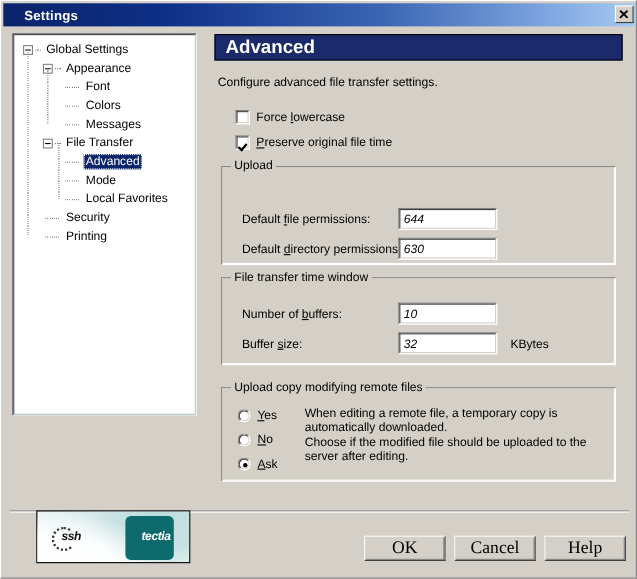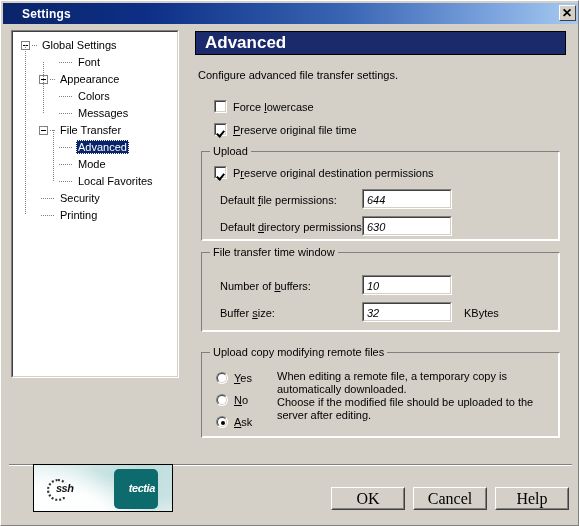--- a/index.html
+++ b/index.html
@@ -371,22 +371,22 @@
   <div class="titlebar">
     <span class="title-text">Settings</span>
     <div class="title-close">
       <span class="xg">✕</span>
     </div>
   </div>
 
   <div class="treepanel">
     <div class="treepanel-inner" id="tree-host">
         <div class="tnode"><span class="expander" style="left: 8px;"></span><span class="dline-h" style="left: 19px; top: 8px; width: 6px;"></span><span class="tlabel" style="margin-left: 27px;">Global Settings</span></div>
+        <div class="tnode"><span class="expander" style="left: 26px;"></span><span class="dline-h" style="left: 37px; top: 8px; width: 6px;"></span><span class="tlabel" style="margin-left: 45px;">Appearance</span></div>
         <div class="tnode"><span class="dline-h" style="left: 46px; top: 8px; width: 13px;"></span><span class="tlabel" style="margin-left: 63px;">Font</span></div>
-        <div class="tnode"><span class="expander" style="left: 26px;"></span><span class="dline-h" style="left: 37px; top: 8px; width: 6px;"></span><span class="tlabel" style="margin-left: 45px;">Appearance</span></div>
         <div class="tnode"><span class="dline-h" style="left: 46px; top: 8px; width: 13px;"></span><span class="tlabel" style="margin-left: 63px;">Colors</span></div>
         <div class="tnode"><span class="dline-h" style="left: 46px; top: 8px; width: 13px;"></span><span class="tlabel" style="margin-left: 63px;">Messages</span></div>
         <div class="tnode"><span class="expander" style="left: 26px;"></span><span class="dline-h" style="left: 37px; top: 8px; width: 6px;"></span><span class="tlabel" style="margin-left: 45px;">File Transfer</span></div>
         <div class="tnode"><span class="dline-h" style="left: 46px; top: 8px; width: 13px;"></span><span class="tlabel sel" style="margin-left: 63px;">Advanced</span></div>
         <div class="tnode"><span class="dline-h" style="left: 46px; top: 8px; width: 13px;"></span><span class="tlabel" style="margin-left: 63px;">Mode</span></div>
         <div class="tnode"><span class="dline-h" style="left: 46px; top: 8px; width: 13px;"></span><span class="tlabel" style="margin-left: 63px;">Local Favorites</span></div>
         <div class="tnode"><span class="dline-h" style="left: 28px; top: 8px; width: 13px;"></span><span class="tlabel" style="margin-left: 45px;">Security</span></div>
         <div class="tnode"><span class="dline-h" style="left: 28px; top: 8px; width: 13px;"></span><span class="tlabel" style="margin-left: 45px;">Printing</span></div>
         <span class="dline-v" style="left: 12px; top: 13px; height: 170px;"></span>
         <span class="dline-v" style="left: 30px; top: 30px; height: 51px;"></span>
@@ -410,26 +410,20 @@
   <div class="cb-row" style="left:213px; top:122px;">
     <span class="checkbox on" id="cb-ptime">
         <i></i>
       </span>
     <span><span class="u">P</span>reserve original file time</span>
   </div>
 
   <div class="groupbox" style="left:200px; top:150px; width:359px; height:90px;">
     <div class="gb-in"></div>
     <span class="gb-title">Upload</span>
-    <div class="cb-row" style="left:12px; top:14px;">
-      <span class="checkbox on">
-          <i></i>
-        </span>
-      <span>P<span class="u">r</span>eserve original destination permissions</span>
-    </div>
     <span class="lbl" style="left:18px; top:42px;">Default <span class="u">f</span>ile permissions:</span>
     <div class="tbox" style="left:160px; top:37px; width:90px;">
       <i>644</i>
     </div>
     <span class="lbl" style="left:18px; top:69px;">Default <span class="u">d</span>irectory permissions:</span>
     <div class="tbox" style="left:160px; top:64px; width:90px;">
       <i>630</i>
     </div>
   </div>
 

